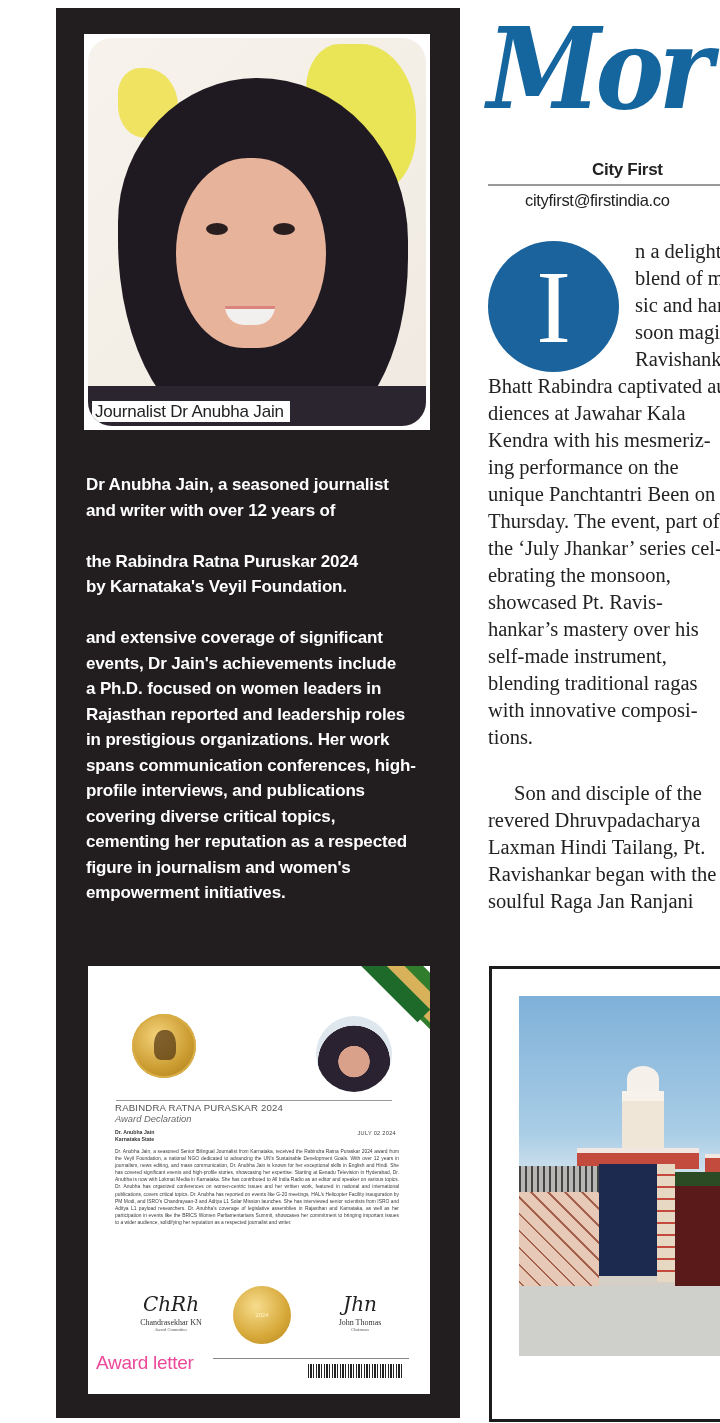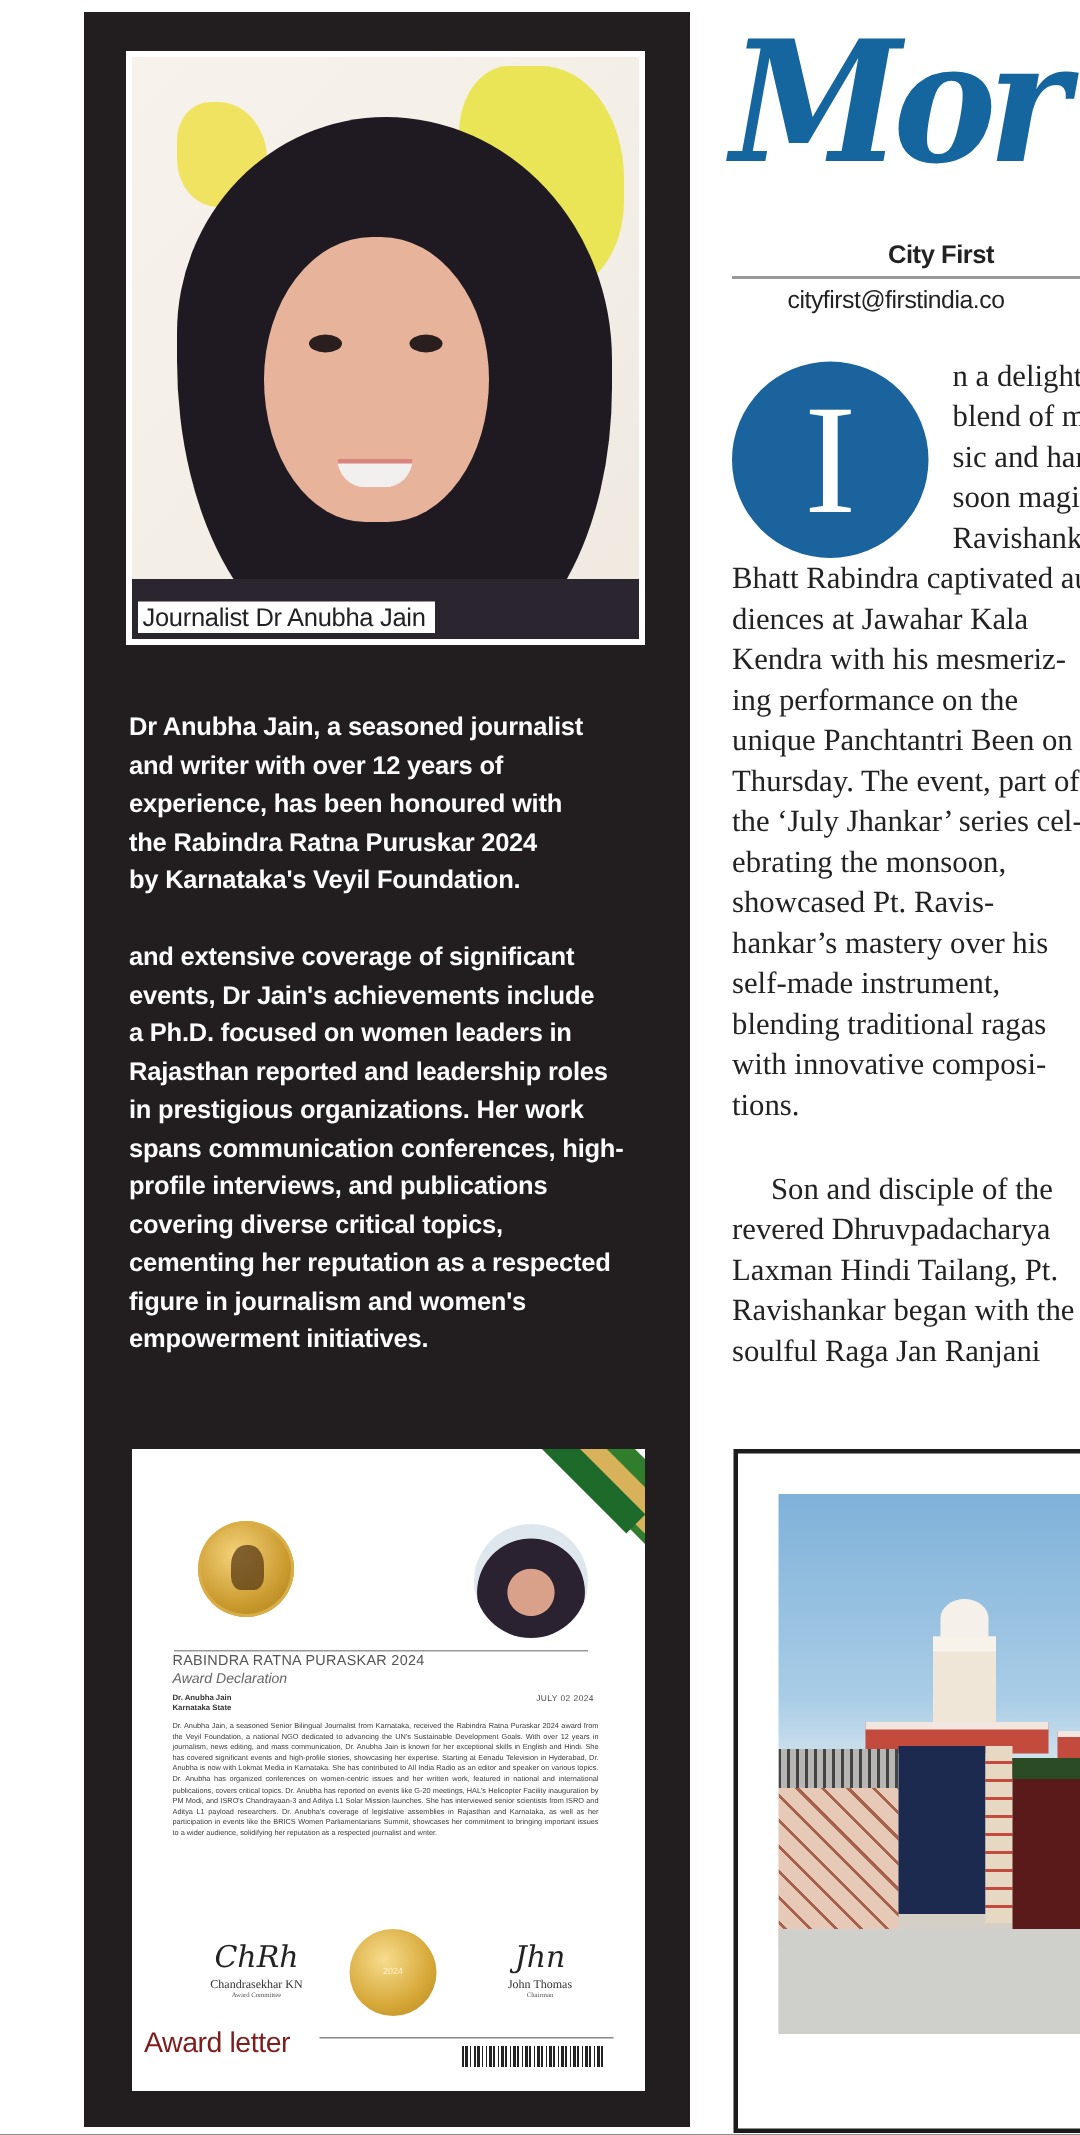--- a/index.html
+++ b/index.html
@@ -12,20 +12,21 @@
     position: absolute; left: 56px; top: 8px; width: 404px; height: 1410px;
     background: #221e1f;
   }
   .photo-frame {
     position: absolute; left: 28px; top: 26px; width: 346px; height: 396px;
     background: #ffffff; padding: 0; box-sizing: border-box;
   }
   .photo {
     position: absolute; left: 4px; top: 4px; right: 4px; bottom: 4px; overflow: hidden;
     background: linear-gradient(135deg, #f7f2ec 0%, #f4f0e8 40%, #efe9e0 100%);
+    border-radius: 24px;
   }
   .photo .leaf1 { position: absolute; left: 30px; top: 30px; width: 60px; height: 70px; background: #eee04a; border-radius: 40% 60% 50% 50%; opacity: .85; }
   .photo .leaf2 { position: absolute; right: 10px; top: 6px; width: 110px; height: 150px; background: #e8e33c; border-radius: 30% 50% 40% 60%; opacity: .85; }
   .photo .leaf3 { position: absolute; right: 30px; top: 110px; width: 70px; height: 90px; background: #c9d64a; border-radius: 50%; opacity: .7; }
   .photo .hair {
     position: absolute; left: 30px; top: 40px; width: 290px; height: 360px;
     background: #1f1a22; border-radius: 48% 52% 35% 40% / 40% 45% 50% 55%;
   }
   .photo .face {
     position: absolute; left: 88px; top: 120px; width: 150px; height: 190px;
@@ -78,21 +79,21 @@
   .sig.left { left: 38px; width: 90px; }
   .sig.right { left: 232px; width: 80px; }
   .seal {
     position: absolute; left: 145px; top: 320px; width: 58px; height: 58px; border-radius: 50%;
     background: radial-gradient(circle at 40% 35%, #f7dc8e, #d6a838 60%, #b58720);
     font-family: "Liberation Sans", sans-serif; font-size: 6px; color: #fff3c8; text-align: center; line-height: 58px;
   }
   .cert-bottom-rule { position: absolute; left: 125px; top: 392px; width: 196px; height: 1px; background: #888; }
   .cert-caption {
     position: absolute; left: 0px; top: 386px; background: #ffffff; padding: 0 4px 0 8px;
-    font-family: "Liberation Sans", sans-serif; font-size: 19px; color: #7f1d1d; letter-spacing: -0.3px;
+    font-family: "Liberation Sans", sans-serif; font-size: 19px; color: #ec4899; letter-spacing: -0.3px;
   }
   .barcode {
     position: absolute; left: 220px; top: 398px; width: 96px; height: 14px;
     background: repeating-linear-gradient(90deg, #222 0 1px, #fff 1px 2px, #222 2px 4px, #fff 4px 5px, #222 5px 6px, #fff 6px 8px);
   }
 
   
   .masthead {
     position: absolute; left: 487px; top: 4px; font-family: "DejaVu Serif", serif; font-style: italic; font-weight: bold;
     font-size: 112px; color: #15659e; letter-spacing: -6px; line-height: 130px; transform: scaleX(0.92); transform-origin: left;
@@ -150,21 +151,21 @@
         <div class="eye r"></div>
         <div class="mouth"></div>
       <div class="shirt"></div>
       <div class="photo-caption">Journalist Dr Anubha Jain</div>
     </div>
   </div>
 
   <p class="bio">
     <span>Dr Anubha Jain, a seasoned journalist</span><br>
     <span>and writer with over 12 years of</span><br>
-    <span>experience, has been honoured with</span><br>
+    <br>
     <span>the Rabindra Ratna Puruskar 2024</span><br>
     <span>by Karnataka's Veyil Foundation.</span><br>
     <br>
     <span>and extensive coverage of significant</span><br>
     <span>events, Dr Jain's achievements include</span><br>
     <span>a Ph.D. focused on women leaders in</span><br>
     <span>Rajasthan reported and leadership roles</span><br>
     <span>in prestigious organizations. Her work</span><br>
     <span>spans communication conferences, high-</span><br>
     <span>profile interviews, and publications</span><br>

